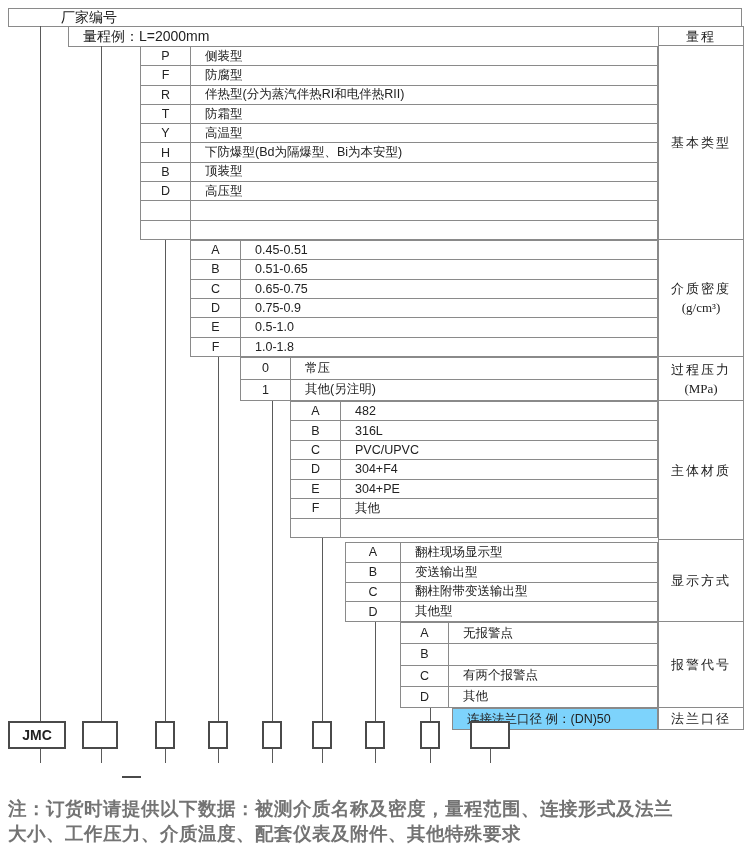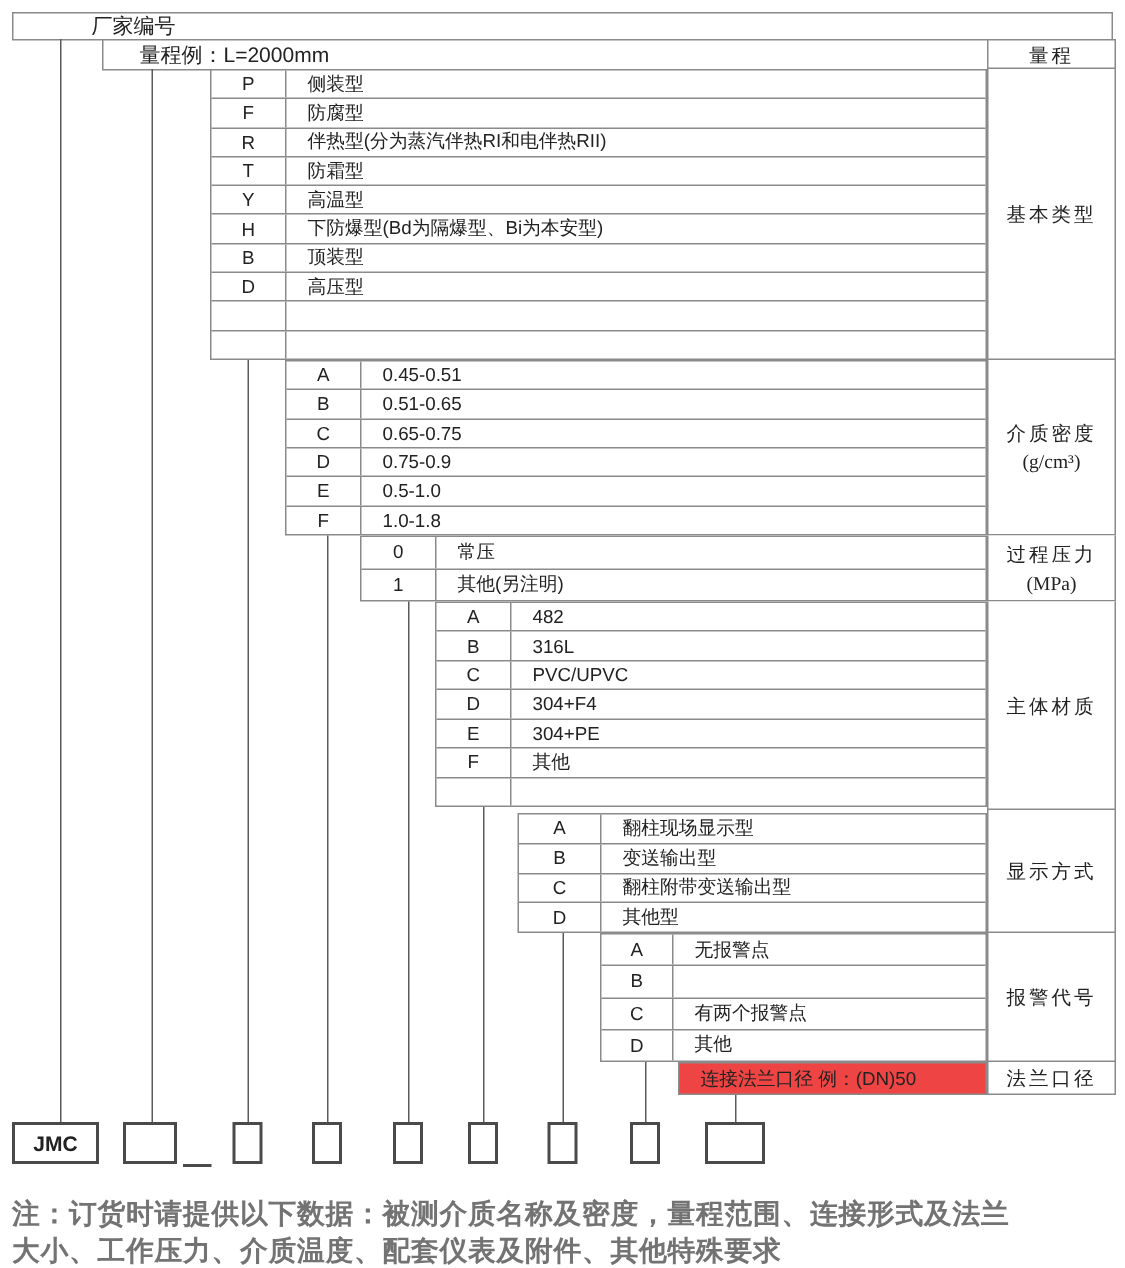--- a/index.html
+++ b/index.html
@@ -4,47 +4,47 @@
 <style>
   html,body{margin:0;padding:0;background:#fff;}
   .stage{
     position:relative;width:750px;height:845px;background:#ffffff;overflow:hidden;
     font-family:"Liberation Sans","DejaVu Sans",sans-serif;color:#222;
   }
   
   .hbox{position:absolute;box-sizing:border-box;border:1px solid #8a8a8a;background:#fff;
         display:flex;align-items:center;font-size:14px;}
   .manufacturer{left:8px;top:8px;width:734px;height:19px;padding-left:52px;}
-  .rangerow{left:68px;top:26px;width:672px;height:21px;padding-left:24px;}
+  .rangerow{left:68px;top:26px;width:672px;height:21px;padding-left:14px;}
   
   .sect{position:absolute;box-sizing:border-box;border:1px solid #8a8a8a;background:#fff;
         display:flex;flex-direction:column;}
   .row{flex:1;display:flex;align-items:stretch;border-bottom:1px solid #8a8a8a;min-height:0;}
   .row:last-child{border-bottom:none;}
   .cell{display:flex;align-items:center;font-size:12.5px;min-width:0;}
   .code{width:50px;flex:none;justify-content:center;border-right:1px solid #8a8a8a;box-sizing:border-box;}
   .desc{flex:1;padding-left:14px;white-space:nowrap;overflow:hidden;}
   .sect.display .code{width:55px;}
   .sect.alarm .code{width:48px;}
   
   .flange{position:absolute;left:452px;top:708px;width:206px;height:22px;box-sizing:border-box;
           border:1px solid #8a8a8a;display:flex;align-items:center;padding-left:14px;
-          font-size:12.5px;white-space:nowrap;background:#ef4444;}
+          font-size:12.5px;white-space:nowrap;background:#7dd3fc;}
   
   .side{position:absolute;left:658px;width:86px;box-sizing:border-box;background:#fff;
         border-left:1px solid #8a8a8a;border-right:1px solid #8a8a8a;border-bottom:1px solid #8a8a8a;
         display:flex;flex-direction:column;align-items:center;justify-content:center;
         font-family:"Liberation Serif","DejaVu Serif",serif;font-size:13px;letter-spacing:2px;
         line-height:19px;text-align:center;}
   .side.first{border-top:1px solid #8a8a8a;}
   .side .sub{letter-spacing:0;}
   
   .vline{position:absolute;width:0;border-left:1px solid #5a5a5a;}
   
-  .bbox{position:absolute;top:748px;height:28px;box-sizing:border-box;border:2px solid #4a4a4a;
+  .bbox{position:absolute;top:721px;height:28px;box-sizing:border-box;border:2px solid #4a4a4a;
         background:#fff;display:flex;align-items:center;justify-content:center;
         font-weight:bold;font-size:14px;}
   .dash{position:absolute;left:122px;top:776px;width:19px;border-top:2px solid #4a4a4a;}
   
   .note{position:absolute;left:8px;top:796px;width:740px;color:#737373;font-weight:bold;
         font-size:18.5px;line-height:25px;letter-spacing:0.5px;}
 </style>
 </head>
 <body>
 

